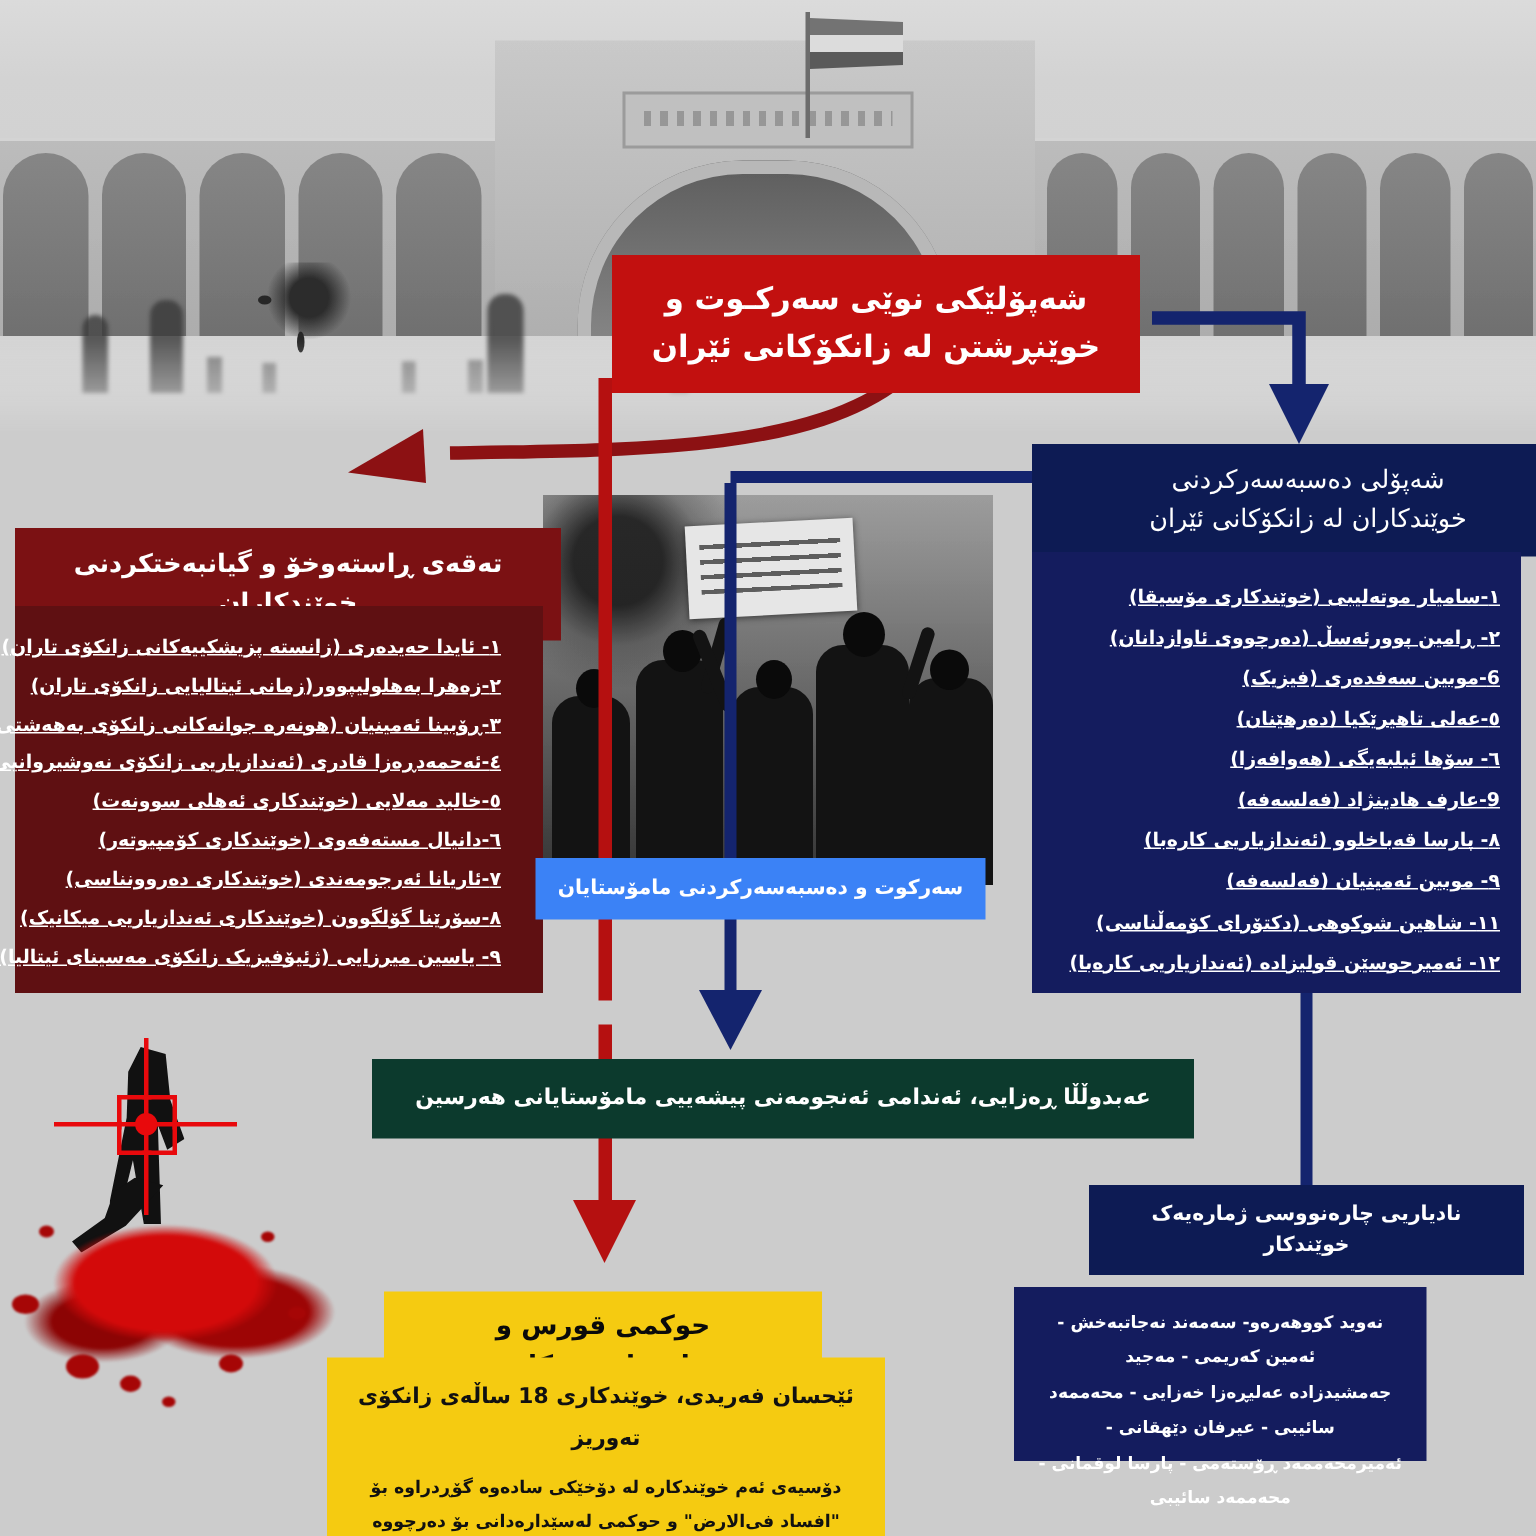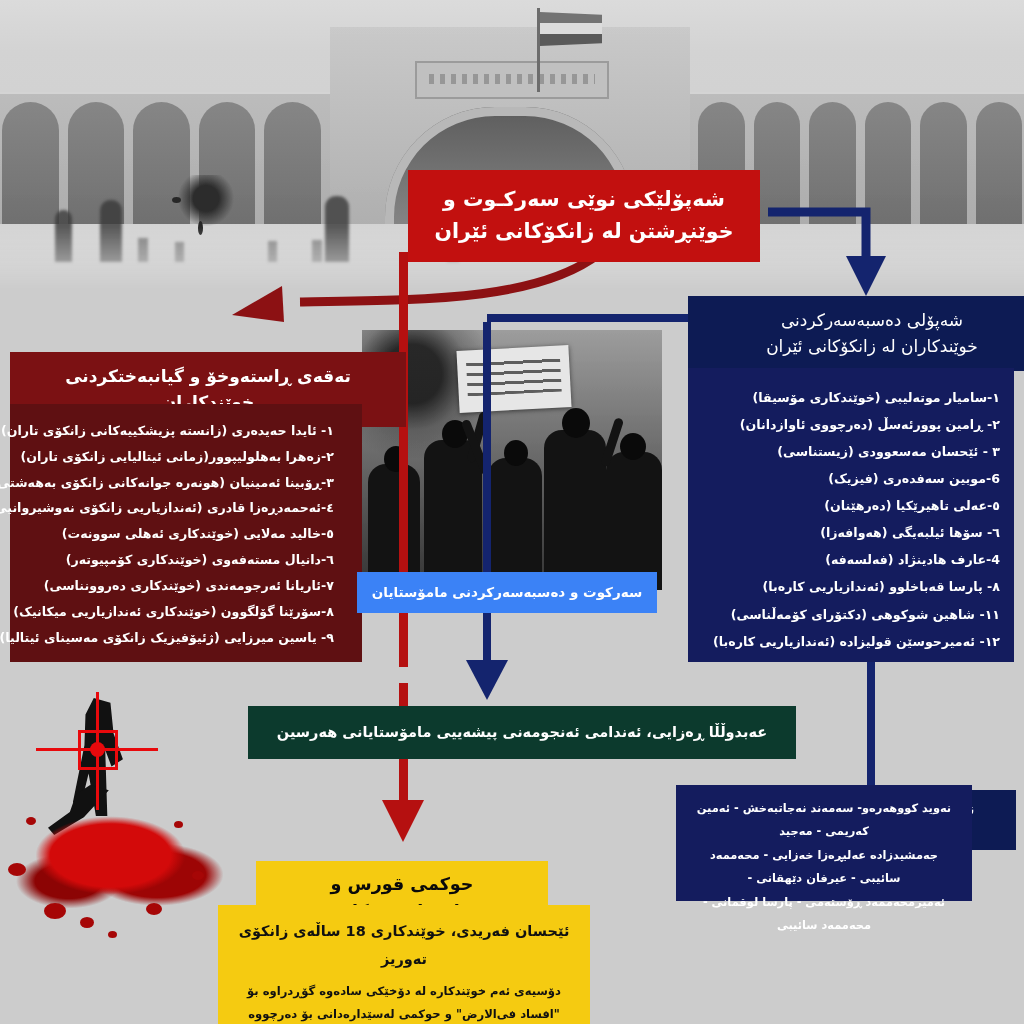--- a/index.html
+++ b/index.html
@@ -139,21 +139,21 @@
   .box{position:absolute;box-sizing:border-box;color:#fff;
        text-align:center;line-height:1.55;}
   .box .t{display:block;}
 
   .title-red{
     left:408px;top:170px;width:352px;min-height:80px;
     background:#c2100f;padding:14px 16px;
     font-size:20.5px;font-weight:bold;letter-spacing:.4px;
   }
   .hdr-maroon{
-    left:10px;top:352px;width:396px;background:#7b1113;
+    left:10px;top:352px;width:364px;background:#7b1113;
     padding:11px 14px;font-size:17px;font-weight:bold;
   }
   .list-maroon{
     left:10px;top:404px;width:352px;height:258px;background:#5f1012;
     padding:14px 28px 12px;font-size:12.6px;font-weight:bold;
     text-align:right;line-height:2.05;
   }
   .hdr-navy{
     left:688px;top:296px;width:368px;background:#0d1b54;
     padding:11px 26px;font-size:17px;font-weight:normal;
@@ -179,26 +179,26 @@
     left:218px;top:905px;width:372px;background:#f5cb11;color:#111;
     padding:13px 16px 16px;font-size:13px;font-weight:bold;line-height:1.9;
   }
   .yellow-body .lead{font-size:14.5px;display:block;margin-bottom:7px;}
   .yellow-body .sub{font-size:11.6px;display:block;line-height:1.95;font-weight:bold;}
   .navy-hdr2{
     left:726px;top:790px;width:290px;background:#0d1b54;
     padding:9px 12px;font-size:13.5px;font-weight:bold;
   }
   .navy-body2{
-    left:676px;top:785px;width:296px;height:116px;background:#141c5e;
+    left:676px;top:858px;width:275px;height:116px;background:#141c5e;
     padding:12px 14px;font-size:11.4px;font-weight:bold;line-height:2.05;
     text-align:center;
   }
   .nlist{margin:0;padding:0;list-style:none;}
-  .nlist li{white-space:nowrap;}
+  .nlist li{white-space:nowrap;text-decoration:underline;}
 </style>
 </head>
 <body>
 
 <div id="stage">
 
   <div class="photo-building">
     <div class="bld-wing left">
       <div class="bld-arches">
         <div class="arch"></div>
@@ -327,26 +327,26 @@
   </div>
 
   <div class="box hdr-navy">
     <span class="t">شەپۆلی دەسبەسەرکردنی</span>
     <span class="t">خوێندکاران لە زانکۆکانی ئێران</span>
   </div>
   <div class="box list-navy">
     <ul class="nlist">
       <li>١-سامیار موتەلیبی (خوێندکاری مۆسیقا)</li>
       <li>٢- ڕامین پوورئەسڵ (دەرچووی ئاوازدانان)</li>
-      <li>٣ - ئێحسان مەسعوودی (زیستناسی)</li>
       <li>6-موبین سەفدەری (فیزیک)</li>
       <li>٥-عەلی تاهیرێکیا (دەرهێنان)</li>
       <li>٦- سۆها ئیلبەیگی (هەوافەزا)</li>
-      <li>4-عارف هادینژاد (فەلسەفە)</li>
+      <li>9-عارف هادینژاد (فەلسەفە)</li>
       <li>٨- پارسا قەباخلوو (ئەندازیاریی کارەبا)</li>
+      <li>٩- موبین ئەمینیان (فەلسەفە)</li>
       <li>١١- شاهین شوکوهی (دکتۆرای کۆمەڵناسی)</li>
       <li>١٢- ئەمیرحوسێن قولیزاده (ئەندازیاریی کارەبا)</li>
     </ul>
   </div>
 
   <div class="box green-small">سەرکوت و دەسبەسەرکردنی مامۆستایان</div>
 
   <div class="box green-big">
     <span class="t">عەبدوڵڵا ڕەزایی، ئەندامی ئەنجومەنی پیشەییی مامۆستایانی هەرسین</span>
   </div>

